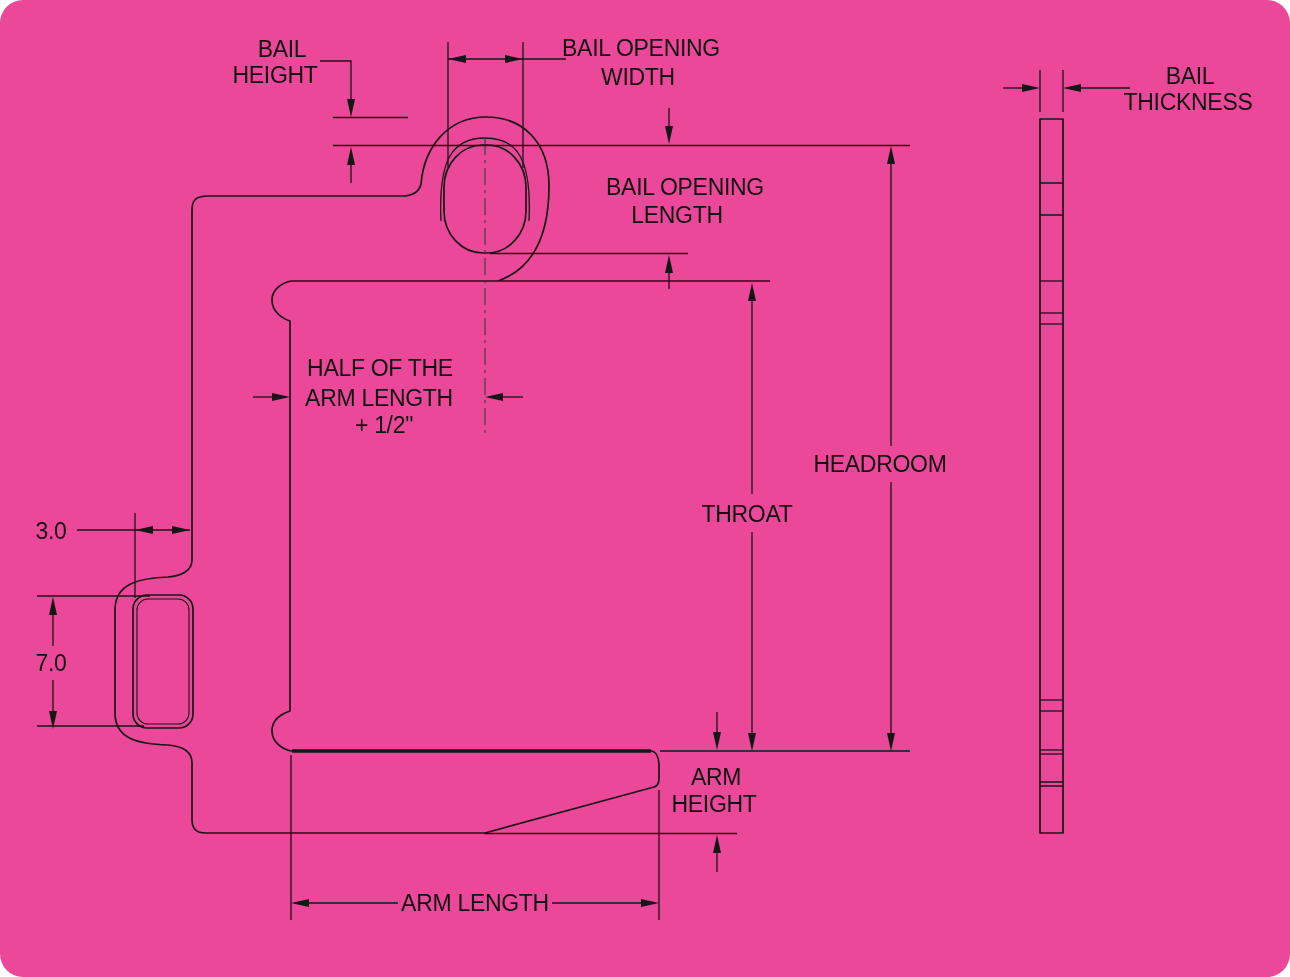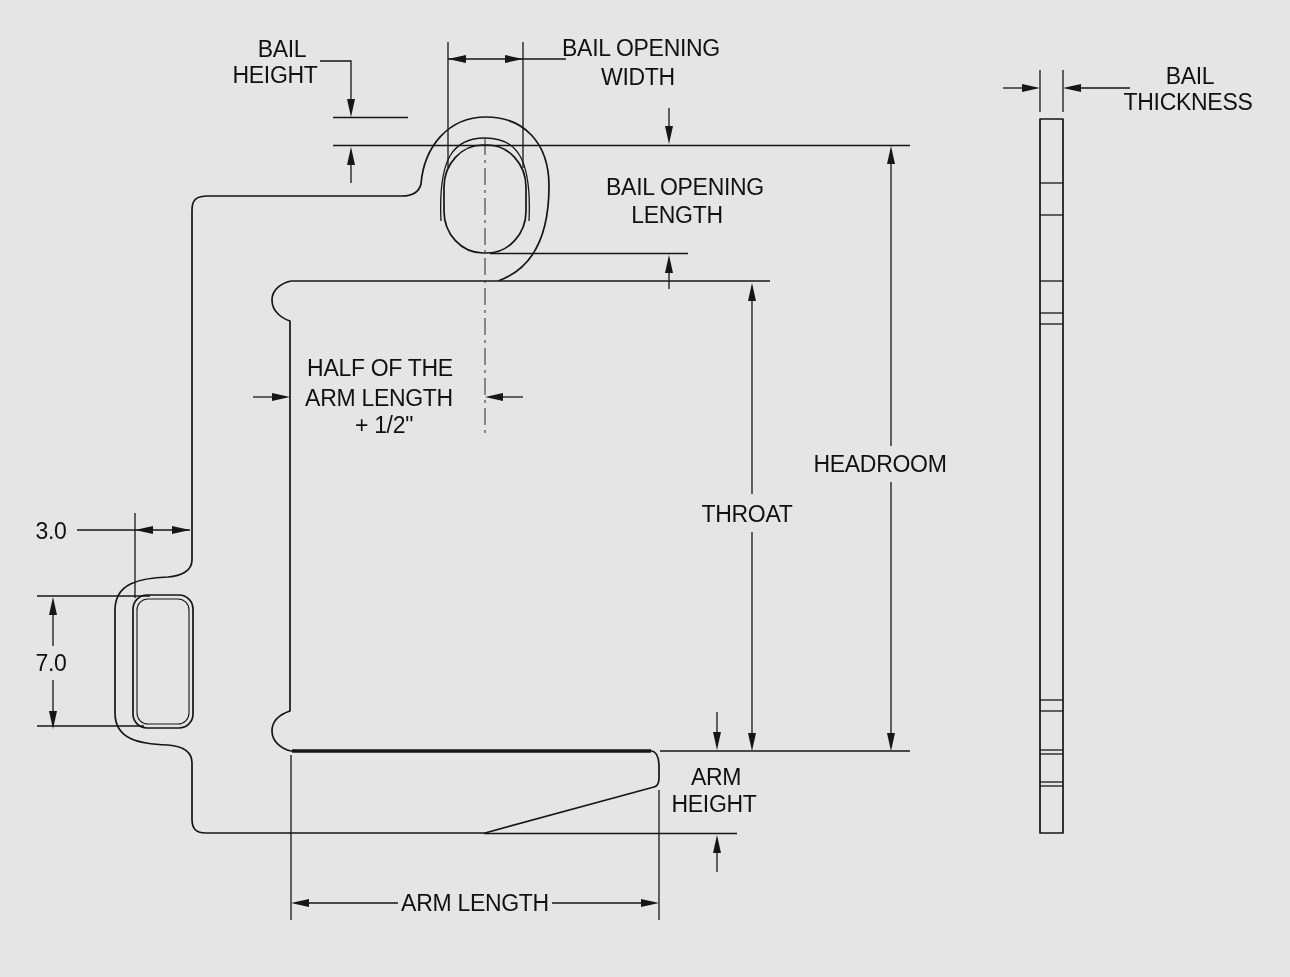--- a/index.html
+++ b/index.html
@@ -1,16 +1,16 @@
 <!DOCTYPE html>
 <html><head>
 <meta charset="utf-8">
 <style>
   html,body{margin:0;padding:0;background:#ffffff;}
-  .stage{position:relative;width:1290px;height:977px;background:#e5e5e5;overflow:hidden;}
+  .stage{position:relative;width:1290px;height:977px;background:#ec4899;overflow:hidden;border-radius:23px;}
   svg{display:block;}
   .ln{stroke:#161616;stroke-width:1.3;fill:none;}
   .ol{stroke:#161616;stroke-width:1.7;fill:none;stroke-linejoin:round;}
   .thin{stroke:#161616;stroke-width:1.1;fill:none;}
   .thick{stroke:#161616;stroke-width:3.6;fill:none;}
   .cl{stroke:#3a3a3a;stroke-width:1.1;fill:none;stroke-dasharray:17 5 3 5;}
   .ah{fill:#161616;stroke:none;}
   .lbl{font-family:"Liberation Sans",sans-serif;font-size:23px;letter-spacing:-0.3px;fill:#111111;}
   text{text-anchor:middle;}
 </style>

